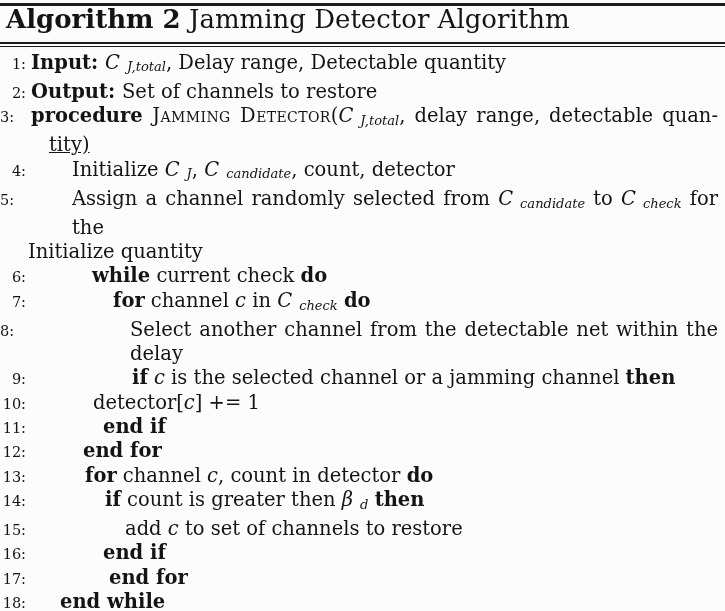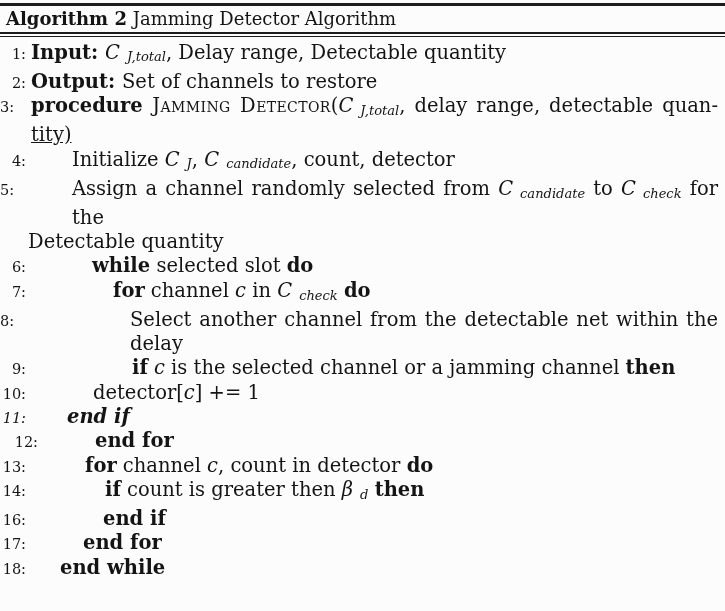--- a/index.html
+++ b/index.html
@@ -7,21 +7,21 @@
     width:725px;height:611px;
     background:var(--bg,#fcfcfc);
     color:var(--text,#141414);
     font-family:"DejaVu Serif", serif;
     overflow:hidden;
   }
   .algo{position:relative;width:725px;height:611px;}
   .rule{background:var(--rule,#1c1c1c);}
   .rule-top{margin-top:3px;height:2.6px;}
   .algo-title{
-    font-size:18px;line-height:26px;height:26px;
+    font-size:26px;line-height:26px;height:36px;
     padding-left:6px;white-space:nowrap;
   }
   .algo-title .t-label{font-weight:bold;}
   .dbl-rule{
     height:2px;
     border-top:2.1px solid var(--rule,#1c1c1c);
     border-bottom:1.6px solid var(--rule,#1c1c1c);
   }
   .algo-body{padding-top:4px;font-size:19.5px;}
   .algo-row{
@@ -45,31 +45,32 @@
 <div class="algo">
   <div class="rule rule-top"></div>
   <div class="algo-title">
     <span class="t-label">Algorithm 2</span><span> Jamming Detector Algorithm</span>
   </div>
   <div class="dbl-rule"></div>
   <div class="algo-body" id="algo-body">
       <div class="algo-row" style="padding-left: 31px;"><span class="lnum">1:</span><span class="s-b">Input: </span><span class="s-i">C</span><span class="s-sub">J,total</span><span class="s-p">, Delay range, Detectable quantity</span></div>
       <div class="algo-row" style="padding-left: 31px;"><span class="lnum">2:</span><span class="s-b">Output: </span><span class="s-p">Set of channels to restore</span></div>
       <div class="algo-row j" style="padding-left: 31px;"><span class="lnum">3:</span><span class="s-b">procedure </span><span class="s-sc">Jamming Detector</span><span class="s-p">(</span><span class="s-i">C</span><span class="s-sub">J,total</span><span class="s-p">, delay range, detectable quan-</span></div>
-      <div class="algo-row" style="padding-left: 31px; text-decoration: underline;"><span class="lnum"></span><span class="s-p">tity)</span></div>
+      <div class="algo-row" style="padding-left: 49px; text-decoration: underline;"><span class="lnum"></span><span class="s-p">tity)</span></div>
       <div class="algo-row" style="padding-left: 72px;"><span class="lnum">4:</span><span class="s-p">Initialize </span><span class="s-i">C</span><span class="s-sub">J</span><span class="s-p">, </span><span class="s-i">C</span><span class="s-sub">candidate</span><span class="s-p">, count, detector</span></div>
       <div class="algo-row j" style="padding-left: 72px;"><span class="lnum">5:</span><span class="s-p">Assign a channel randomly selected from </span><span class="s-i">C</span><span class="s-sub">candidate</span><span class="s-p"> to </span><span class="s-i">C</span><span class="s-sub">check</span><span class="s-p"> for the</span></div>
-      <div class="algo-row" style="padding-left: 28px;"><span class="lnum"></span><span class="s-p">Detectable quantity</span></div>
-      <div class="algo-row" style="padding-left: 92px;"><span class="lnum">6:</span><span class="s-b">while</span><span class="s-p"> selected slot </span><span class="s-b">do</span></div>
+      <div class="algo-row" style="padding-left: 28px;"><span class="lnum"></span><span class="s-p">Initialize quantity</span></div>
+      <div class="algo-row" style="padding-left: 92px;"><span class="lnum">6:</span><span class="s-b">while</span><span class="s-p"> current check </span><span class="s-b">do</span></div>
       <div class="algo-row" style="padding-left: 113px;"><span class="lnum">7:</span><span class="s-b">for</span><span class="s-p"> channel </span><span class="s-i">c</span><span class="s-p"> in </span><span class="s-i">C</span><span class="s-sub">check</span><span class="s-p"> </span><span class="s-b">do</span></div>
       <div class="algo-row j" style="padding-left: 130px;"><span class="lnum">8:</span><span class="s-p">Select another channel from the detectable net within the delay</span></div>
       <div class="algo-row" style="padding-left: 132px;"><span class="lnum">9:</span><span class="s-b">if</span><span class="s-p"> </span><span class="s-i">c</span><span class="s-p"> is the selected channel or a jamming channel </span><span class="s-b">then</span></div>
       <div class="algo-row" style="padding-left: 93px;"><span class="lnum">10:</span><span class="s-p">detector[</span><span class="s-i">c</span><span class="s-p">] += 1</span></div>
-      <div class="algo-row" style="padding-left: 67px; font-style: italic;"><span class="lnum">11:</span><span class="s-b">end if</span></div>
-      <div class="algo-row" style="padding-left: 83px; margin-left: 12px;"><span class="lnum">12:</span><span class="s-b">end for</span></div>
+      <div class="algo-row" style="padding-left: 103px;"><span class="lnum">11:</span><span class="s-b">end if</span></div>
+      <div class="algo-row" style="padding-left: 83px;"><span class="lnum">12:</span><span class="s-b">end for</span></div>
       <div class="algo-row" style="padding-left: 85px;"><span class="lnum">13:</span><span class="s-b">for</span><span class="s-p"> channel </span><span class="s-i">c</span><span class="s-p">, count in detector </span><span class="s-b">do</span></div>
       <div class="algo-row" style="padding-left: 105px;"><span class="lnum">14:</span><span class="s-b">if</span><span class="s-p"> count is greater then </span><span class="s-i">β</span><span class="s-sub">d</span><span class="s-p"> </span><span class="s-b">then</span></div>
+      <div class="algo-row" style="padding-left: 125px;"><span class="lnum">15:</span><span class="s-p">add </span><span class="s-i">c</span><span class="s-p"> to set of channels to restore</span></div>
       <div class="algo-row" style="padding-left: 103px;"><span class="lnum">16:</span><span class="s-b">end if</span></div>
-      <div class="algo-row" style="padding-left: 83px;"><span class="lnum">17:</span><span class="s-b">end for</span></div>
+      <div class="algo-row" style="padding-left: 109px;"><span class="lnum">17:</span><span class="s-b">end for</span></div>
       <div class="algo-row" style="padding-left: 60px;"><span class="lnum">18:</span><span class="s-b">end while</span></div>
     </div>
 
 </div>
 
 </body></html>

